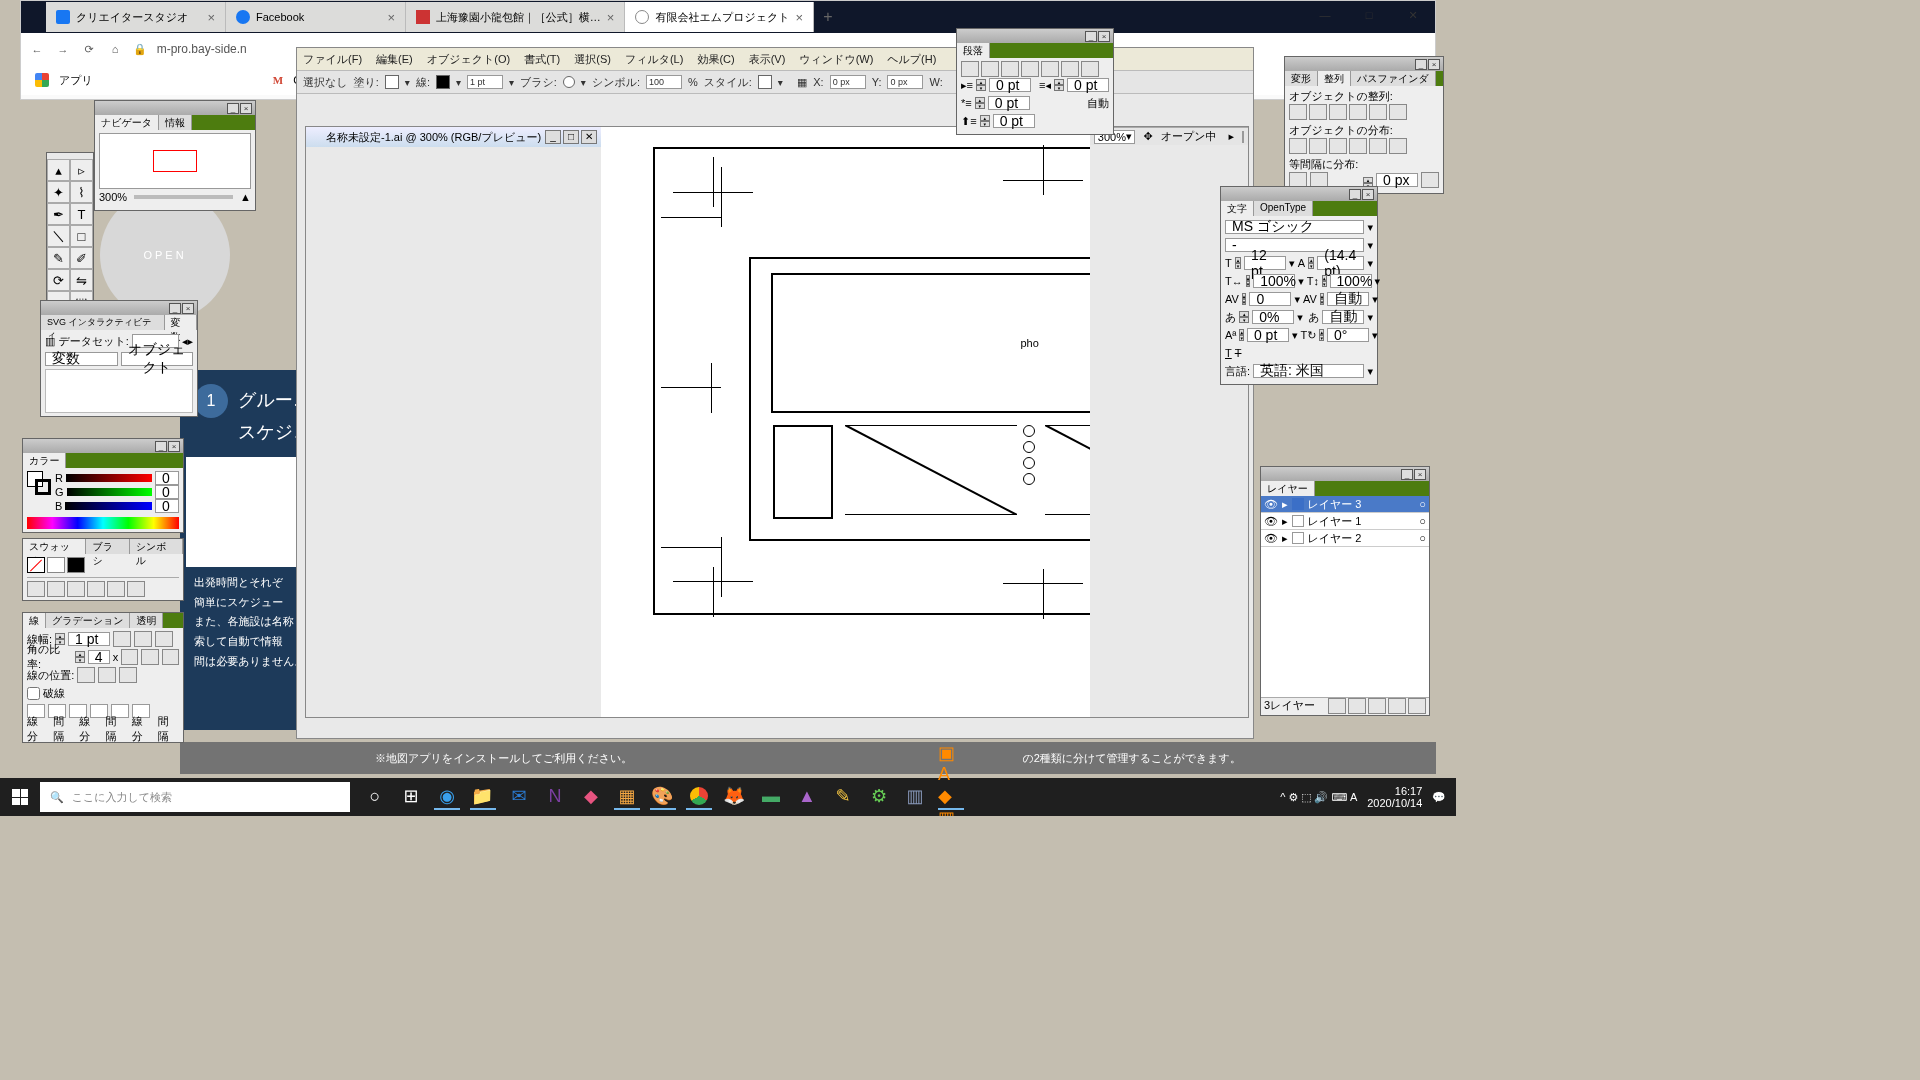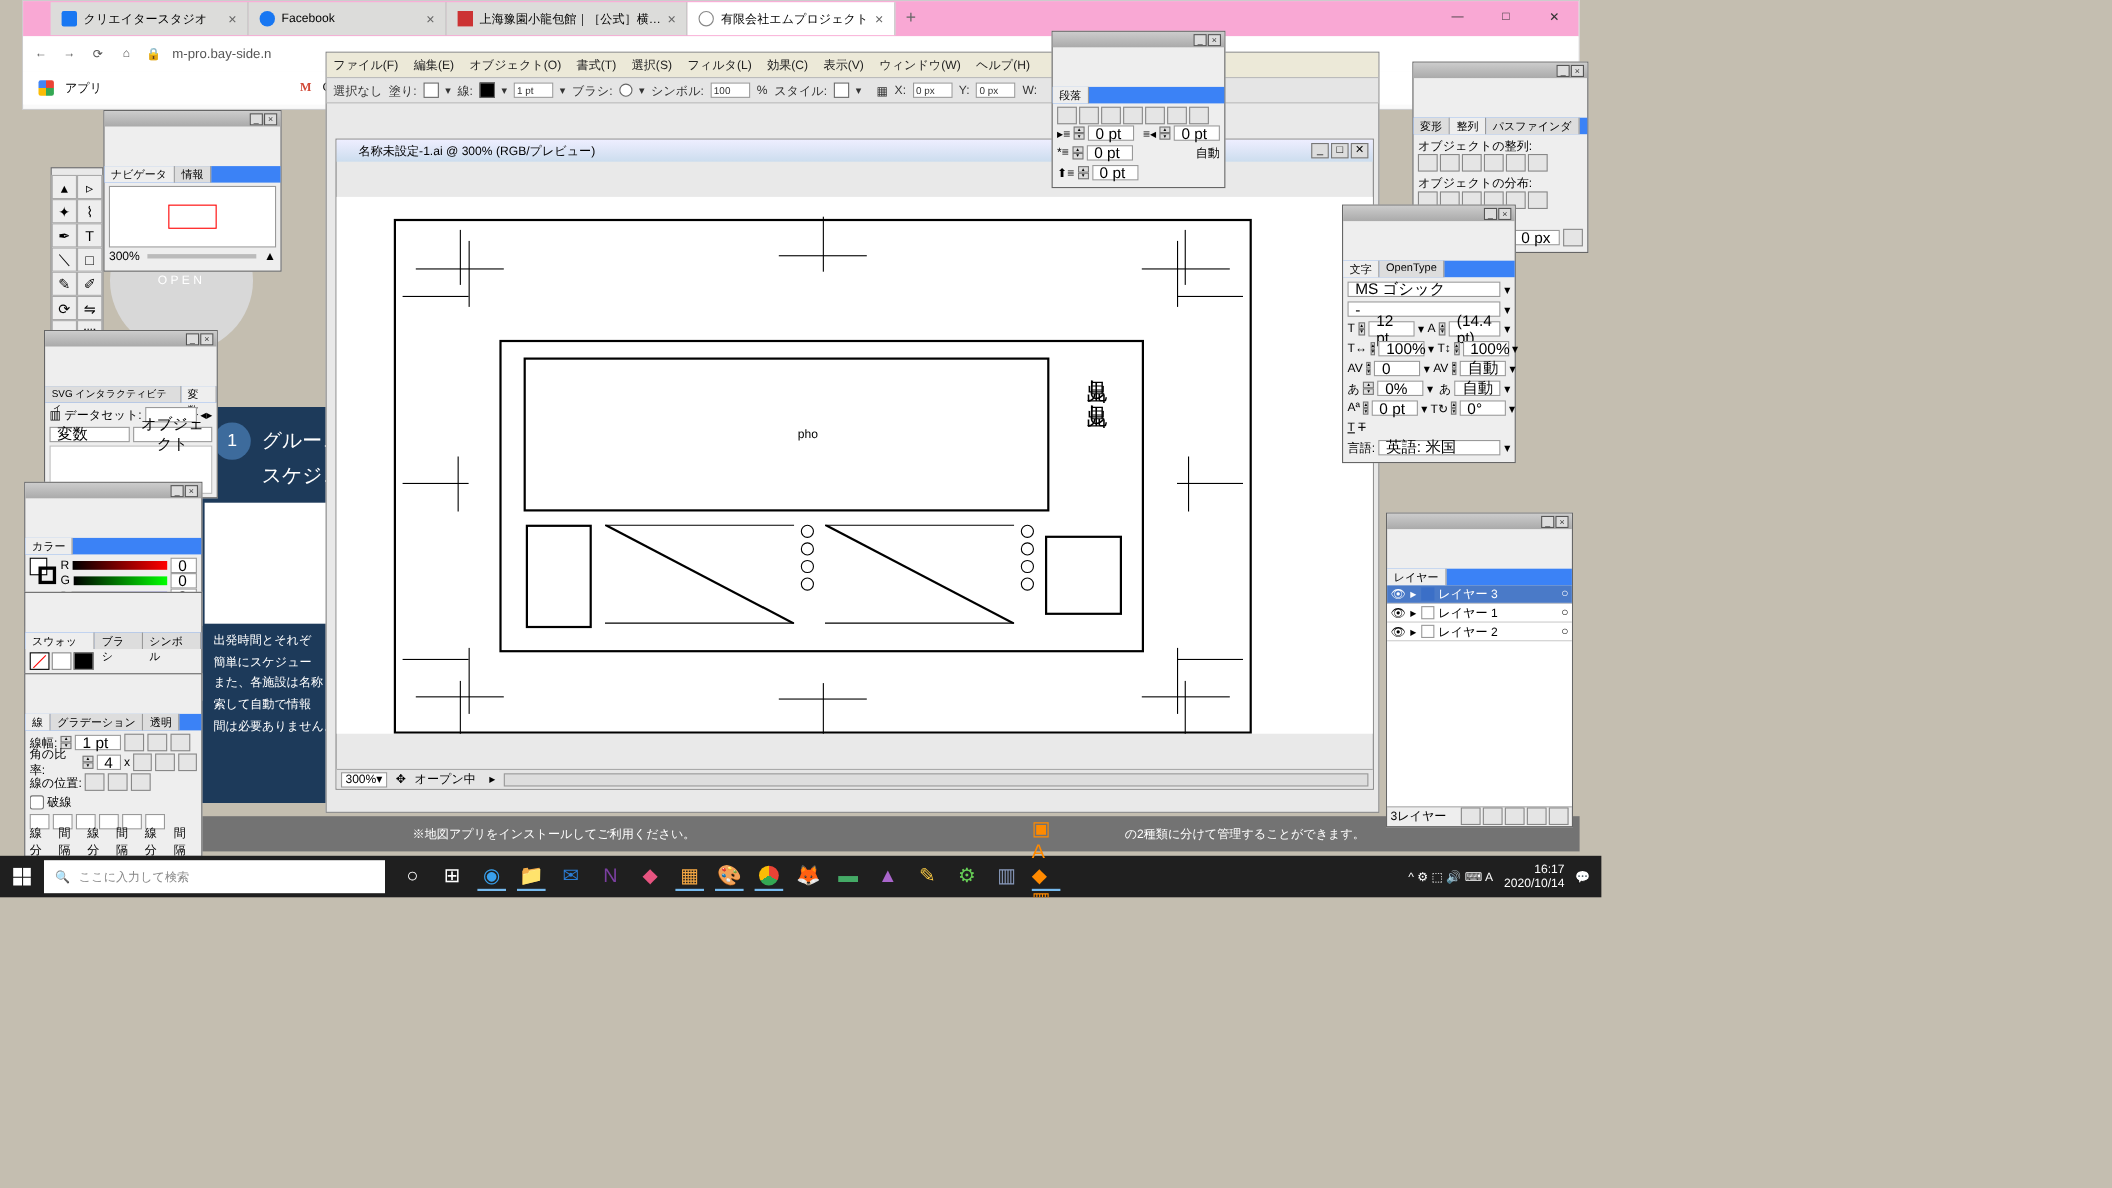--- a/index.html
+++ b/index.html
@@ -1,20 +1,20 @@
 <!DOCTYPE html>
 <html><head>
 <meta charset="utf-8">
 <style>
 * { margin: 0; padding: 0; box-sizing: border-box; font-family: "MS UI Gothic", sans-serif; font-size: 11px; }
 body { width: 1456px; height: 816px; background: #c4beb0; position: relative; overflow: hidden; }
 
 
 .browser-chrome { position: absolute; top: 0; left: 20px; right: 20px; height: 100px; background: #fafafa; border: 1px solid #ccc; }
-.browser-tabs { display: flex; height: 32px; background: #f9a8d4; align-items: center; padding-left: 25px; }
+.browser-tabs { display: flex; height: 32px; background: #0f172a; align-items: center; padding-left: 25px; }
 .tab { display: flex; align-items: center; padding: 0 10px; height: 30px; min-width: 180px; max-width: 220px; position: relative; gap: 6px; border-right: 1px solid #bbb; background: #dcdcda; }
 .tab.active { background: #fff; }
 .tab .close { margin-left: auto; font-size: 13px; color: #666; }
 .tab .favicon { width: 14px; height: 14px; flex-shrink: 0; }
 .newtab { width: 28px; text-align: center; font-size: 16px; color: #666; }
 .browser-toolbar { display: flex; align-items: center; height: 32px; padding: 0 8px; gap: 10px; background: #fff; }
 .navbtn { width: 16px; height: 16px; display: flex; align-items: center; justify-content: center; color: #555; }
 .url-lock { color: #666; }
 .urlbar { flex: 1; color: #555; font-size: 12px; }
 .win-controls { position: absolute; right: 0; top: 0; display: flex; }
@@ -25,21 +25,21 @@
 
 
 .illustrator { position: absolute; top: 47px; left: 296px; width: 958px; height: 692px; background: #e9e9e9; border: 1px solid #888; }
 .il-title { height: 22px; background: linear-gradient(#fff,#e4e4e4); display: flex; align-items: center; padding: 0 6px; gap: 6px; color: #333; }
 .il-title .il-ico { width: 14px; height: 14px; background: #ff8a00; display:inline-block; }
 .il-menu { height: 22px; display: flex; align-items: center; padding: 0 6px; gap: 14px; background: #ece9d8; font-size: 11px; color: #222; }
 .il-controlbar { height: 24px; background: #e5e5e5; border-top: 1px solid #bbb; border-bottom: 1px solid #bbb; display: flex; align-items: center; padding: 0 6px; gap: 6px; font-size: 10px; color: #333; overflow: hidden; white-space: nowrap; }
 .cb-swatch { width: 14px; height: 14px; border: 1px solid #666; display:inline-block; }
 .cb-input { width: 36px; height: 14px; border: 1px solid #999; background: #fff; display: inline-flex; align-items: center; padding: 0 2px; font-size: 9px; }
 
-.doc-window { position: absolute; top: 78px; left: 8px; right: 4px; bottom: 20px; border: 1px solid #888; background: #e9e9e9; display: flex; flex-direction: column; gap: 32px; }
+.doc-window { position: absolute; top: 78px; left: 8px; right: 4px; bottom: 20px; border: 1px solid #888; background: #e9e9e9; display: flex; flex-direction: row; }
 .doc-title { height: 20px; background: linear-gradient(#eef,#cde); display: flex; align-items: center; padding: 0 4px; gap: 4px; }
 .doc-title .ttlbtns { margin-left: auto; display: flex; gap: 2px; }
 .ttlbtn { width: 16px; height: 14px; border: 1px solid #777; background: #ddd; text-align: center; font-size: 10px; line-height: 12px; }
 .canvas { flex: 1; background: #fff; position: relative; overflow: hidden; }
 .doc-status { height: 18px; background: #e5e5e5; border-top: 1px solid #aaa; display: flex; align-items: center; gap: 8px; padding: 0 4px; font-size: 10px; }
 .zoom-select { border: 1px solid #999; background: #fff; padding: 0 3px; height: 14px; display: inline-flex; align-items: center; }
 .scrollbar-h { flex: 1; height: 12px; border: 1px solid #999; background: #ddd; position: relative; }
 
 
 .artboard { position: absolute; left: 52px; top: 20px; width: 780px; height: 468px; border: 2px solid #000; }
@@ -58,21 +58,21 @@
 
 .toolbox { position: absolute; left: 46px; top: 152px; width: 48px; background: #e9e9e9; border: 1px solid #666; padding-top: 6px; }
 .toolbox .trow { display: flex; }
 .tool { width: 23px; height: 22px; border: 1px solid #aaa; display:flex; align-items:center; justify-content:center; font-size: 13px; background: #eee; }
 
 
 .panel { position: absolute; background: #eee; border: 1px solid #666; font-size: 10px; }
 .panel-title { height: 14px; background: linear-gradient(#ccc,#aaa); display:flex; align-items:center; padding:0 3px; gap:4px; color:#333; }
 .panel-title .pbtns { margin-left: auto; display:flex; gap:1px; }
 .pbtn { width: 12px; height: 11px; border: 1px solid #555; background:#ddd; font-size:8px; text-align:center; line-height:9px; }
-.panel-tabs { display:flex; background:#3b82f6; height:15px;margin-top:36px; }
+.panel-tabs { display:flex; background:#4d7c0f; height:15px; }
 .ptab { padding: 1px 6px; border-right:1px solid #999; background:#ddd; font-size: 10px; }
 .ptab.active { background:#eee; }
 .panel-body { padding: 3px 4px; }
 .field-row { display:flex; align-items:center; gap:3px; margin-bottom:2px; height:16px; }
 .num-input { border:1px solid #999; background:#fff; height:14px; display:inline-flex; align-items:center; padding:0 6px; font-size:14px; min-width: 42px; }
 .spinner { display:inline-flex; flex-direction:column; width:10px; }
 .spinner span { height:6px; border:1px solid #777; background:#ddd; font-size:5px; line-height:4px; text-align:center; }
 .icon-btn-row { display:flex; gap:2px; }
 .icon-btn { width:18px; height:16px; border:1px solid #888; background:#e5e5e5; }
 .slider-row { display:flex; align-items:center; gap:3px; font-size:9px; }

